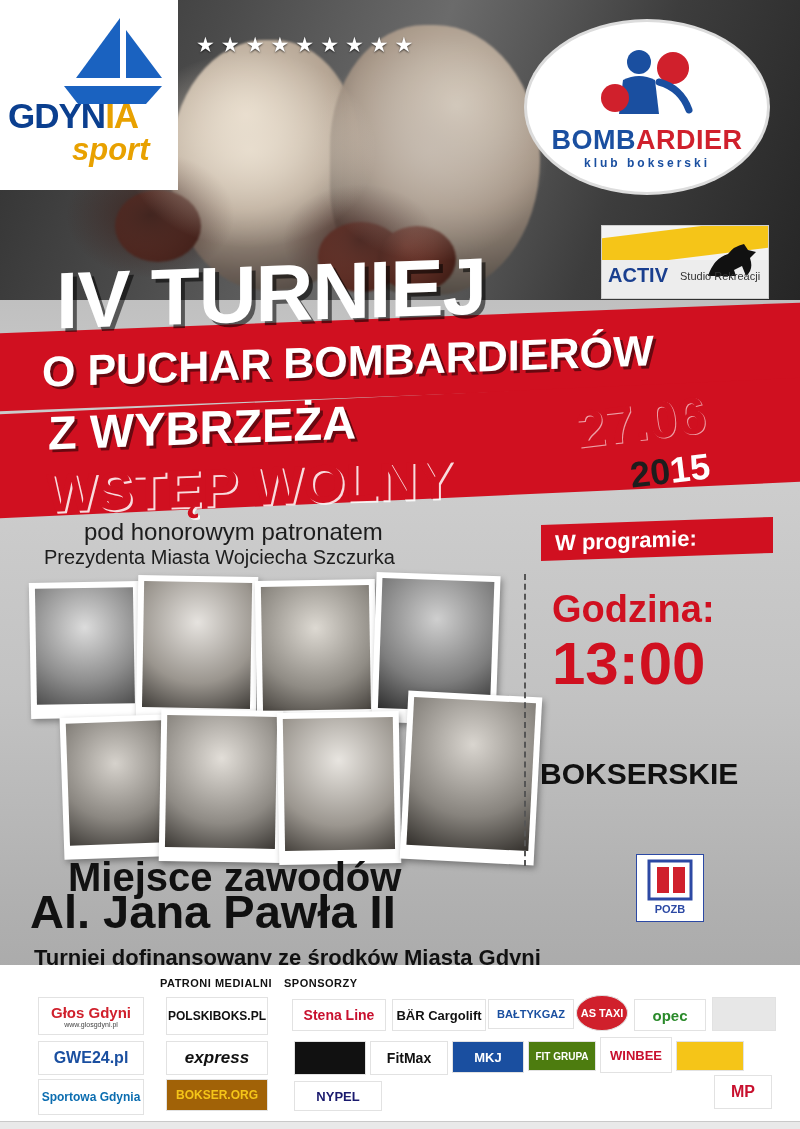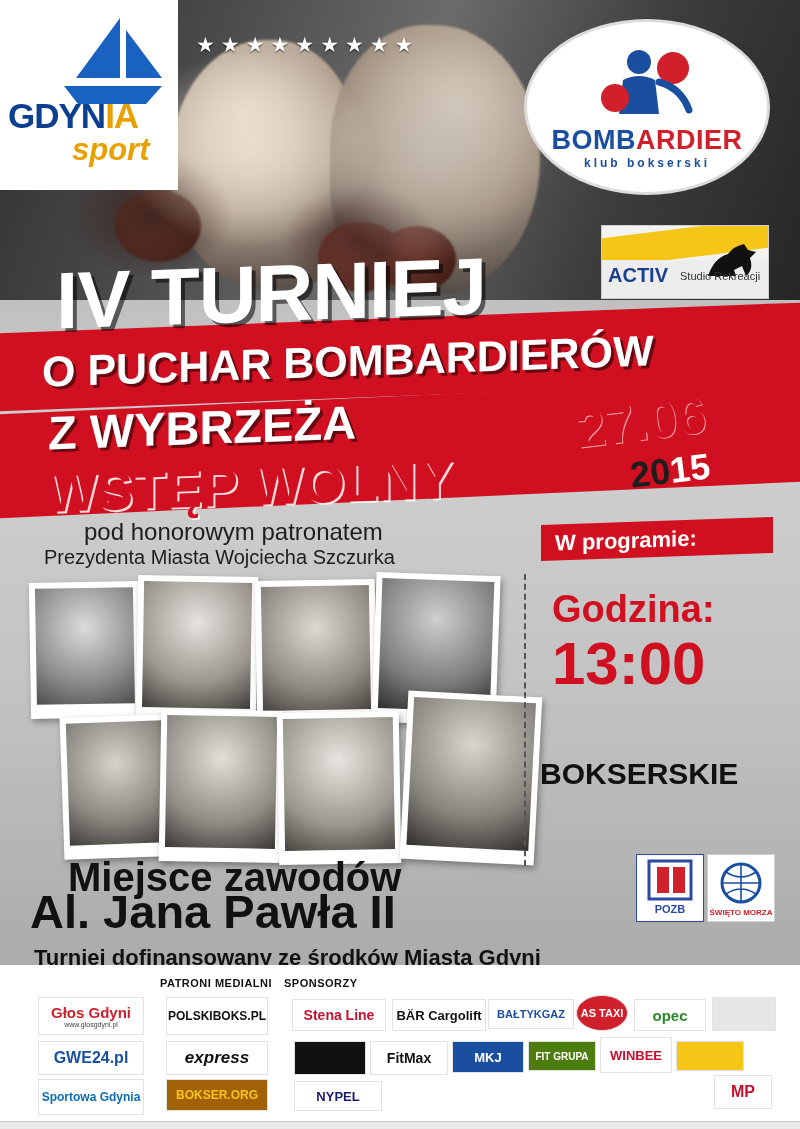--- a/index.html
+++ b/index.html
@@ -204,27 +204,20 @@
   <div class="t-dofin">Turniej dofinansowany ze środków Miasta Gdyni</div>
 
   <div class="pozb">
     <svg viewBox="0 0 66 66" width="66" height="66">
       <rect x="12" y="6" width="42" height="38" fill="#fff" stroke="#2c49a4" stroke-width="3"></rect>
       <rect x="20" y="12" width="12" height="26" fill="#d0202c"></rect>
       <rect x="36" y="12" width="12" height="26" fill="#d0202c"></rect>
       <text x="33" y="58" font-size="11" font-weight="bold" fill="#2c49a4" text-anchor="middle" font-family="Liberation Sans, sans-serif">POZB</text>
     </svg>
   </div>
-  <div class="swieto">
-    <svg viewBox="0 0 66 66" width="66" height="66">
-      <circle cx="33" cy="28" r="19" fill="none" stroke="#1a4fa0" stroke-width="3"></circle>
-      <path d="M14 28 h38 M33 9 v38 M18 17 q15 10 30 0 M18 39 q15 -10 30 0" stroke="#1a4fa0" stroke-width="1.6" fill="none"></path>
-      <text x="33" y="60" font-size="8" font-weight="bold" fill="#d0202c" text-anchor="middle" font-family="Liberation Sans, sans-serif">ŚWIĘTO MORZA</text>
-    </svg>
-  </div>
 
   <div class="spon">
     <div class="hdr" style="left:160px;top:12px;">PATRONI MEDIALNI</div>
     <div class="hdr" style="left:284px;top:12px;">SPONSORZY</div>
 
     <div class="lg" style="left:38px;top:32px;width:104px;height:36px;flex-direction:column;color:#d0202c;font-size:15px;">
       <span>Głos Gdyni</span>
       <span style="font-size:7px;color:#444;font-weight:normal;">www.glosgdyni.pl</span>
     </div>
     <div class="lg" style="left:166px;top:32px;width:100px;height:36px;color:#111;font-size:12px;">POLSKIBOKS.PL</div>

